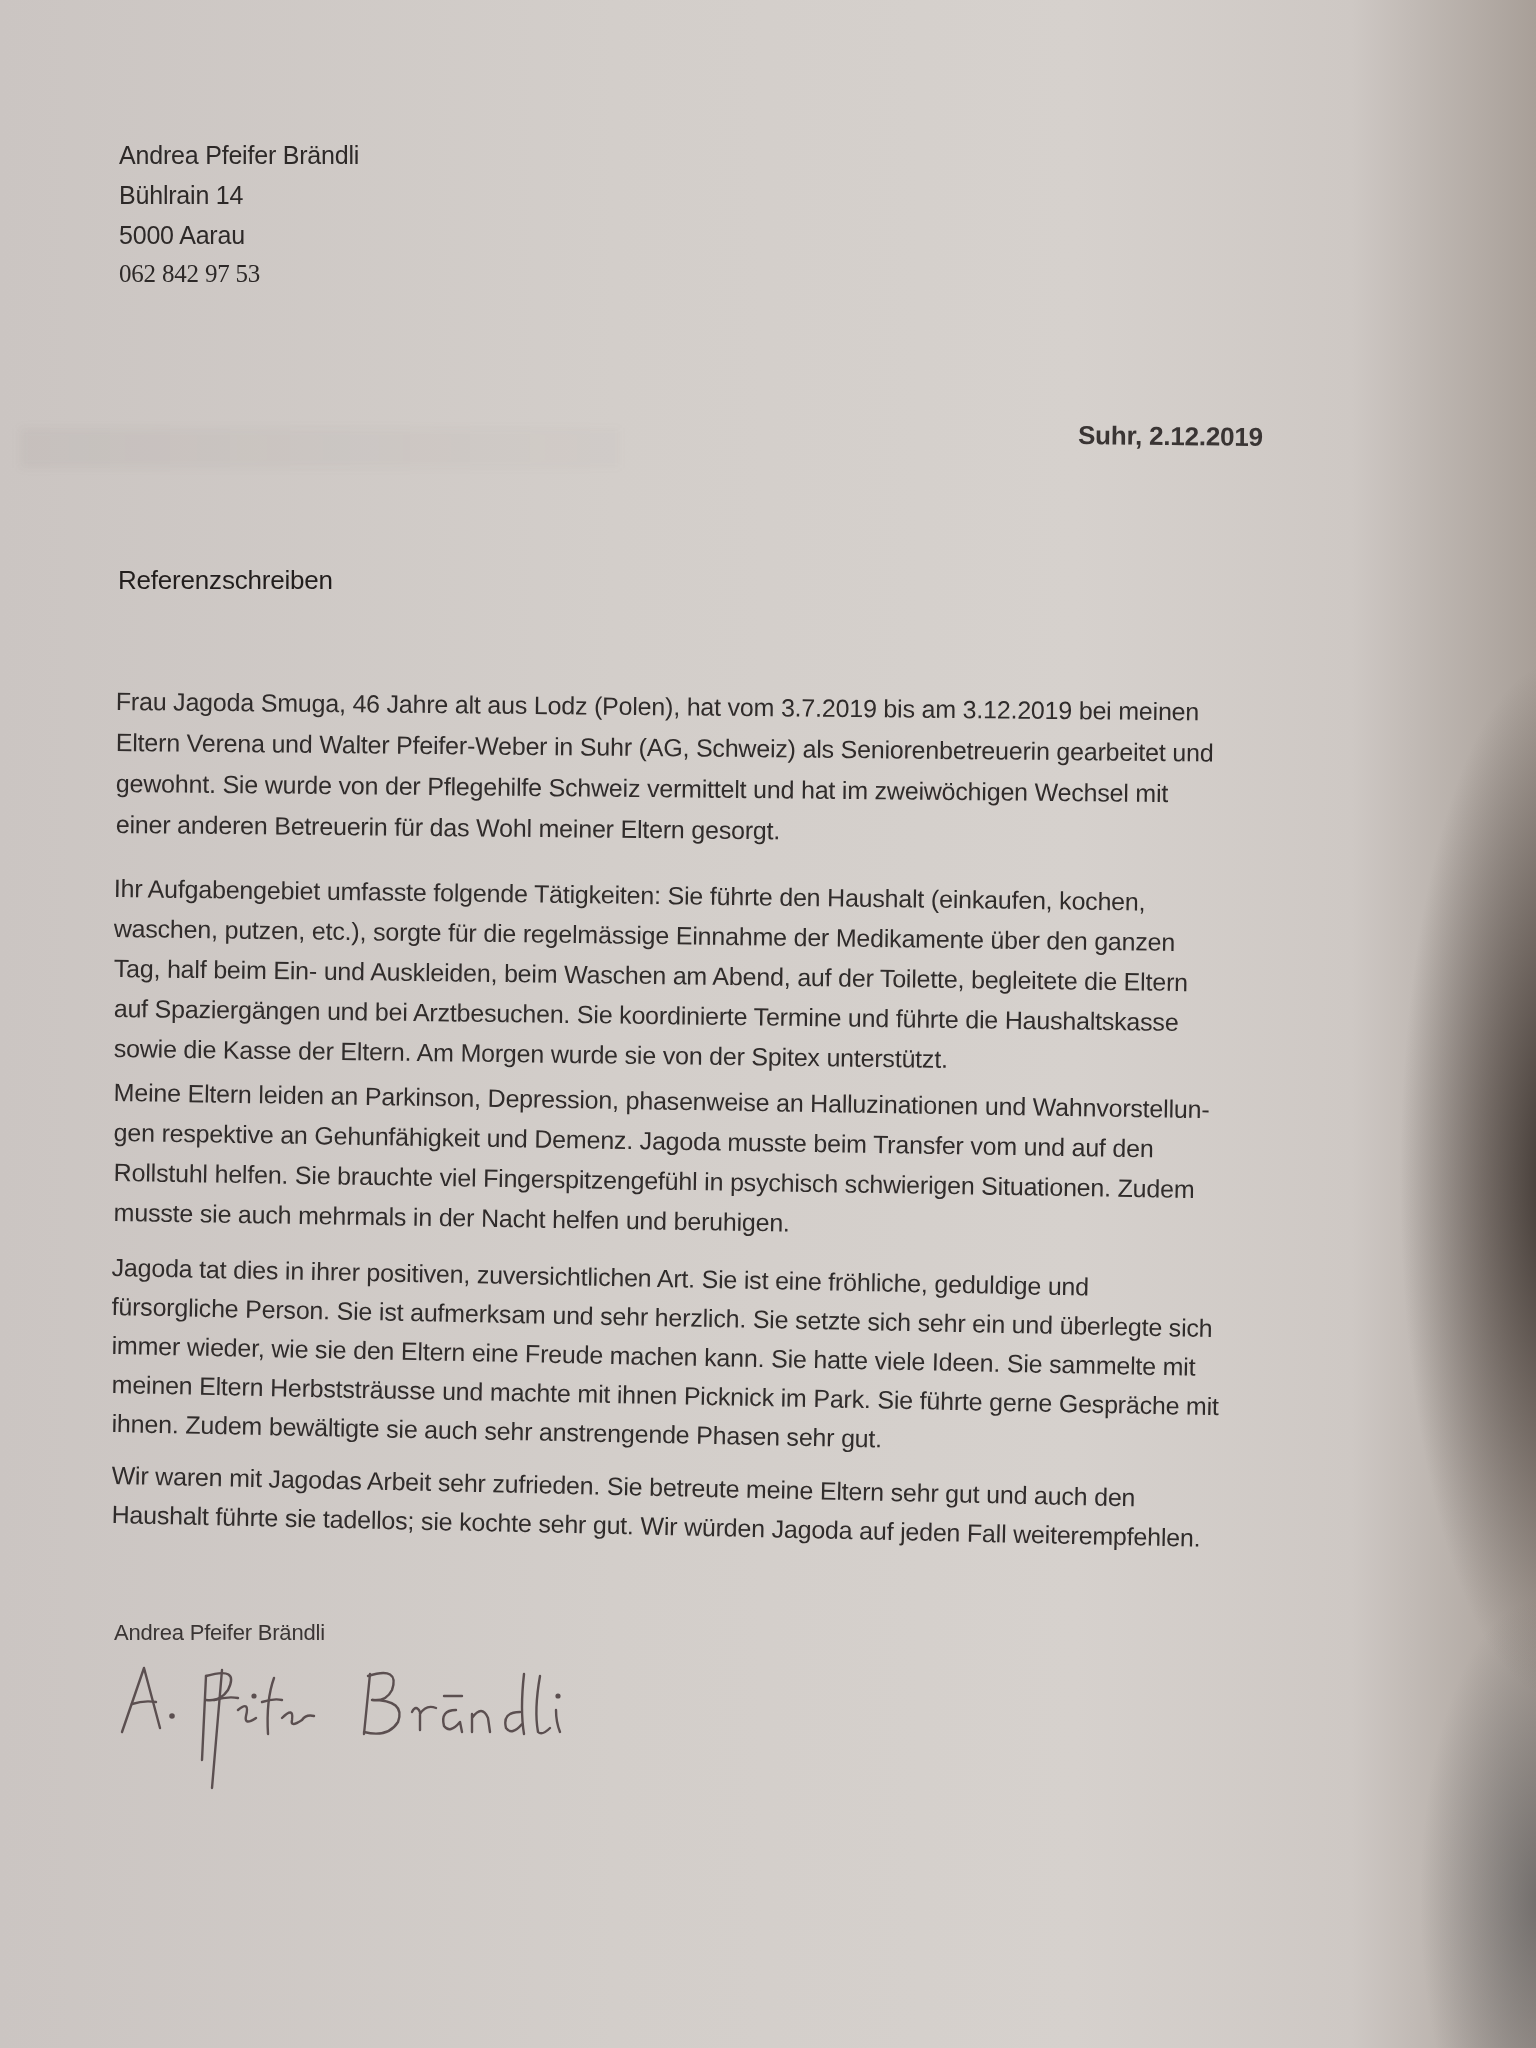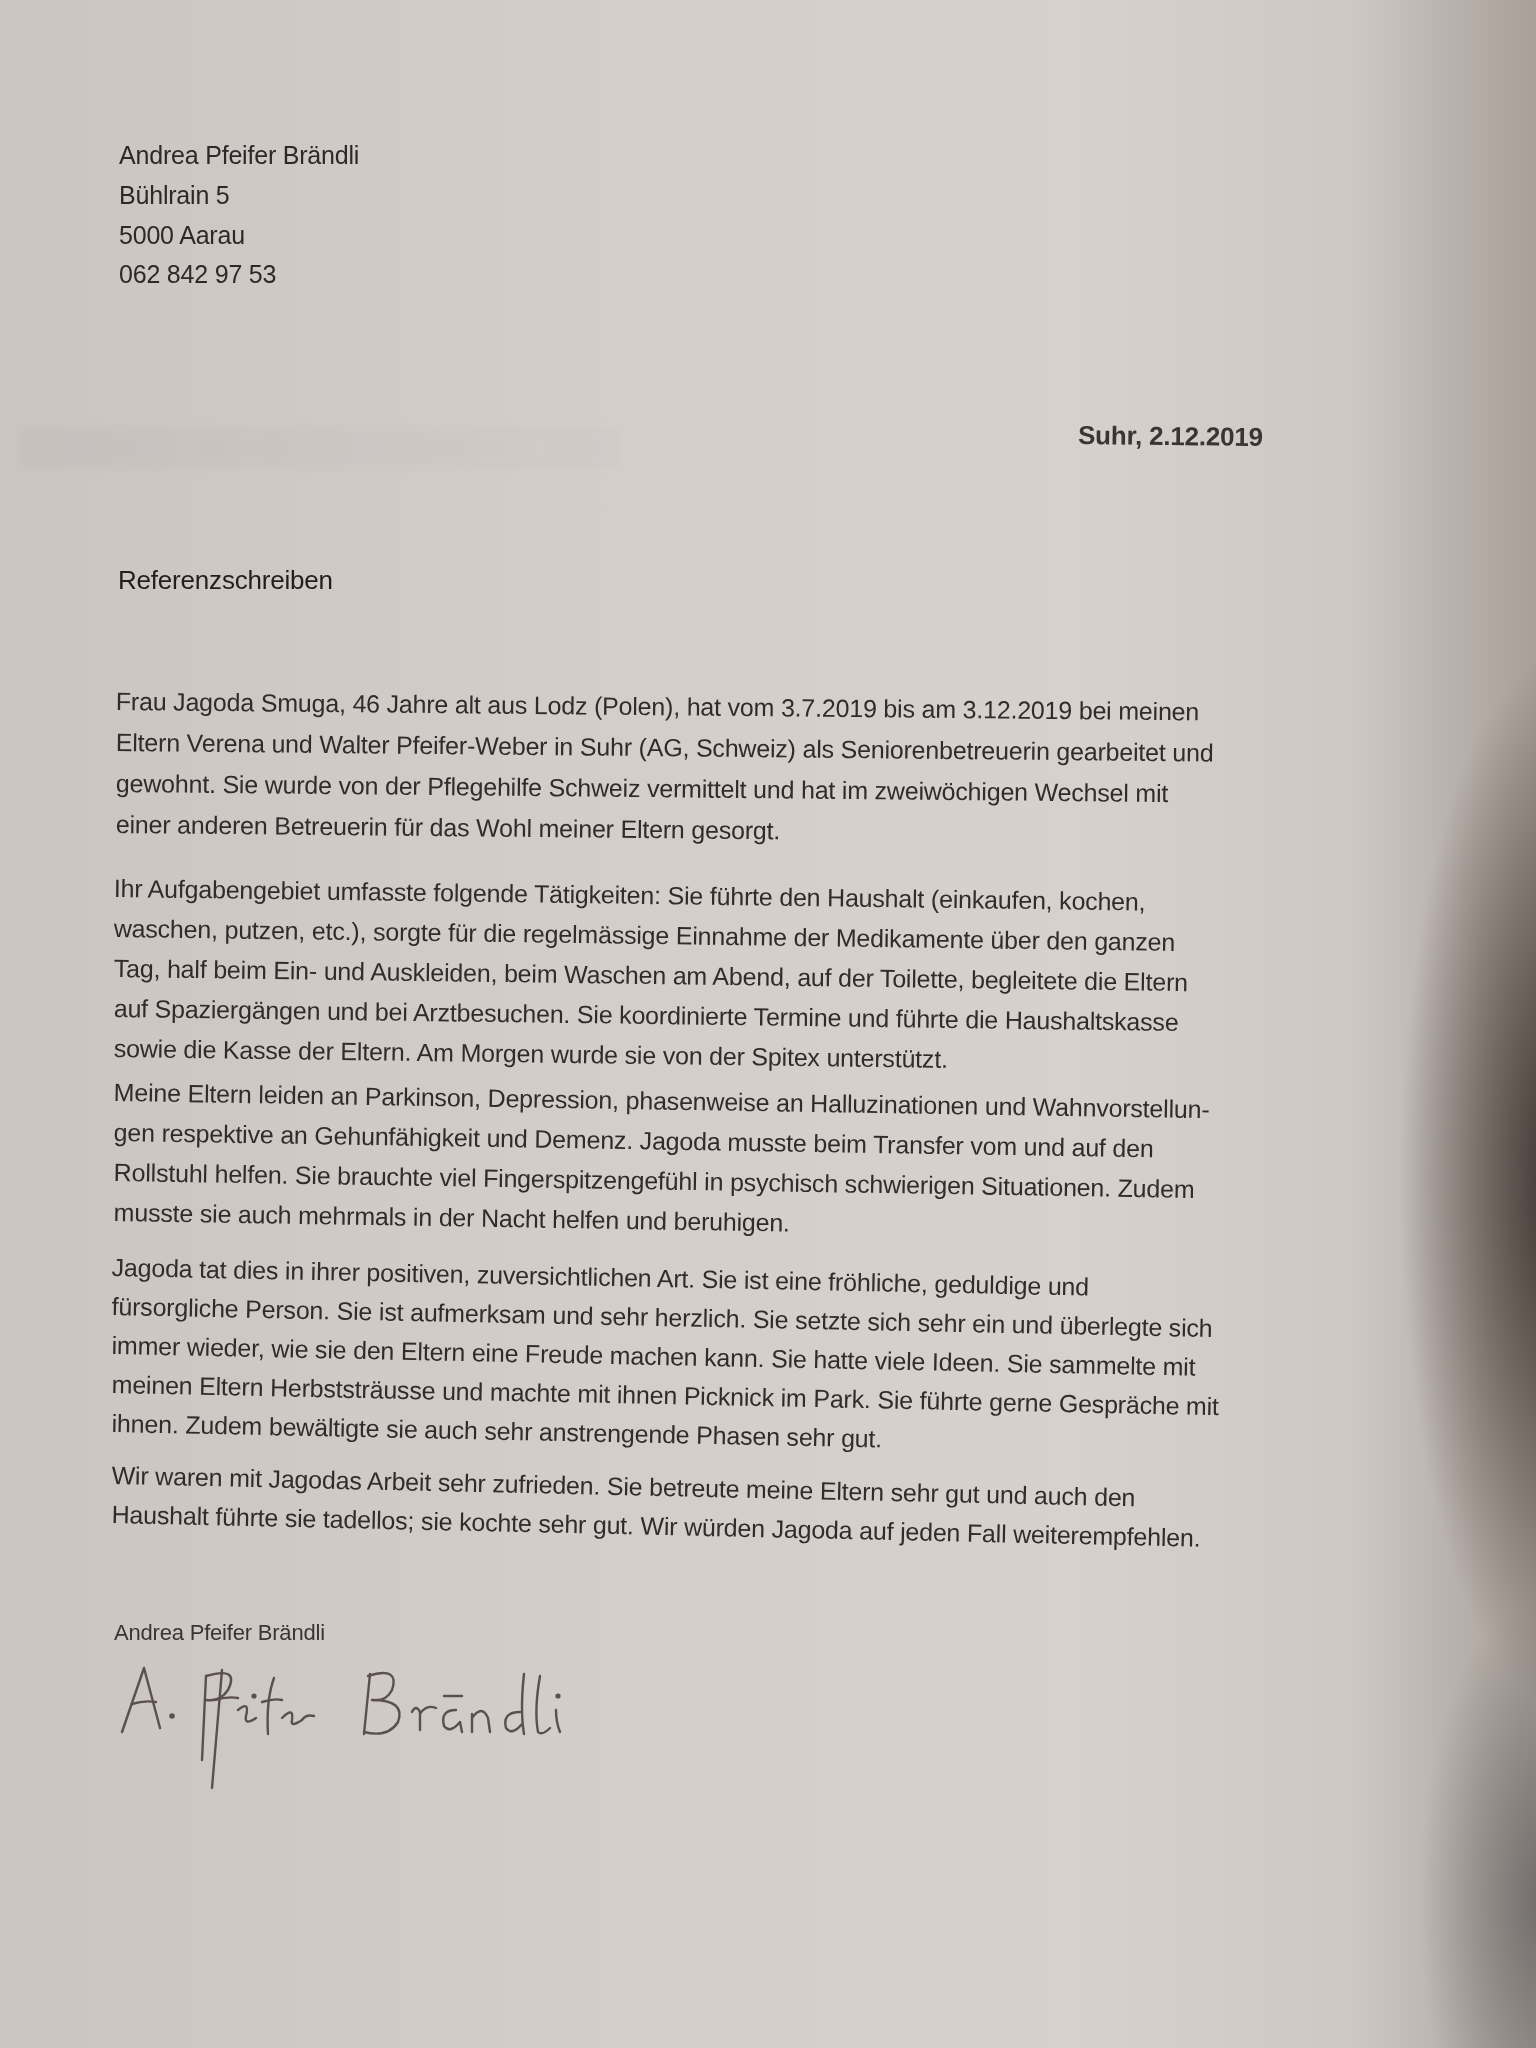--- a/index.html
+++ b/index.html
@@ -61,23 +61,23 @@
     }
   </style>
 </head>
 <body>
 
 <div class="paper">
   <div class="faint"></div>
 
   <div class="sender">
     <div class="line" style="left:119px; top:140px;">Andrea Pfeifer Brändli</div>
-    <div class="line" style="left:119px; top:180px;">Bühlrain 5</div>
+    <div class="line" style="left:119px; top:180px;">Bühlrain 14</div>
     <div class="line" style="left:119px; top:220px;">5000 Aarau</div>
-    <div class="line" style="left:119px; top:259px;">062 842 97 53</div>
+    <div class="line" style="left:119px; top:259px;font-family:Liberation Serif, serif;">062 842 97 53</div>
   </div>
 
   <div class="line date" style="left:1078px; top:421px; transform:rotate(0.6deg);">Suhr, 2.12.2019</div>
 
   <div class="line title" style="left:118px; top:565px;">Referenzschreiben</div>
 
   <div class="p1">
     <div class="line" style="left:116px; top:686px; transform-origin:0 0; transform:rotate(0.55deg);">Frau Jagoda Smuga, 46 Jahre alt aus Lodz (Polen), hat vom 3.7.2019 bis am 3.12.2019 bei meinen</div>
     <div class="line" style="left:116px; top:727px; transform-origin:0 0; transform:rotate(0.55deg);">Eltern Verena und Walter Pfeifer-Weber in Suhr (AG, Schweiz) als Seniorenbetreuerin gearbeitet und</div>
     <div class="line" style="left:116px; top:768px; transform-origin:0 0; transform:rotate(0.55deg);">gewohnt. Sie wurde von der Pflegehilfe Schweiz vermittelt und hat im zweiwöchigen Wechsel mit</div>

